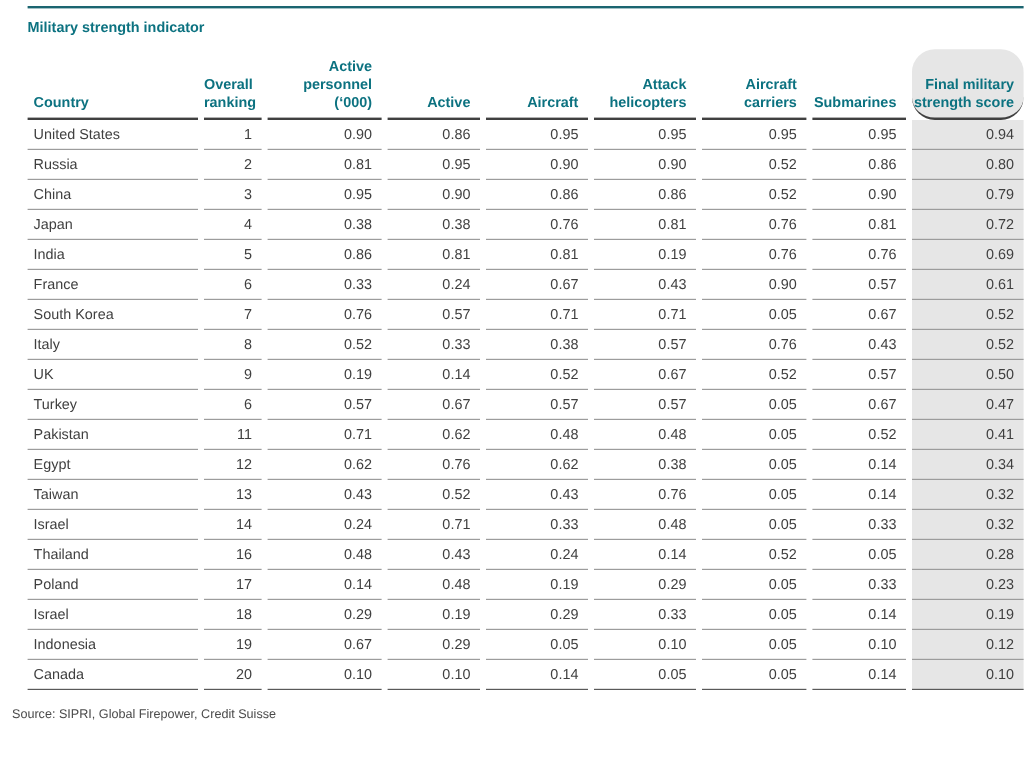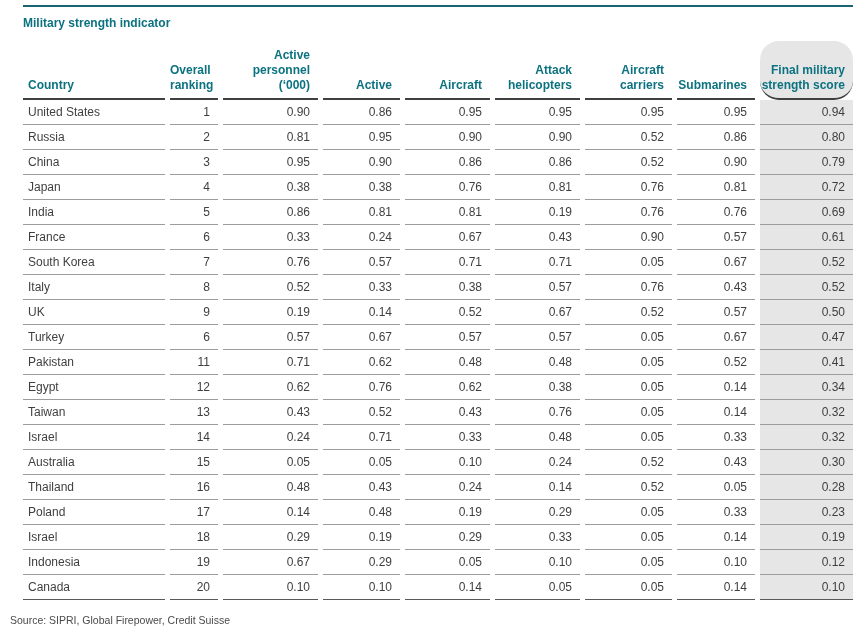--- a/index.html
+++ b/index.html
@@ -249,31 +249,20 @@
         <td>14</td>
         <td>0.24</td>
         <td>0.71</td>
         <td>0.33</td>
         <td>0.48</td>
         <td>0.05</td>
         <td>0.33</td>
         <td class="highlight">0.32</td>
       </tr>
       <tr>
-        <td class="country">Australia</td>
-        <td>15</td>
-        <td>0.05</td>
-        <td>0.05</td>
-        <td>0.10</td>
-        <td>0.24</td>
-        <td>0.52</td>
-        <td>0.43</td>
-        <td class="highlight">0.30</td>
-      </tr>
-      <tr>
         <td class="country">Thailand</td>
         <td>16</td>
         <td>0.48</td>
         <td>0.43</td>
         <td>0.24</td>
         <td>0.14</td>
         <td>0.52</td>
         <td>0.05</td>
         <td class="highlight">0.28</td>
       </tr>

